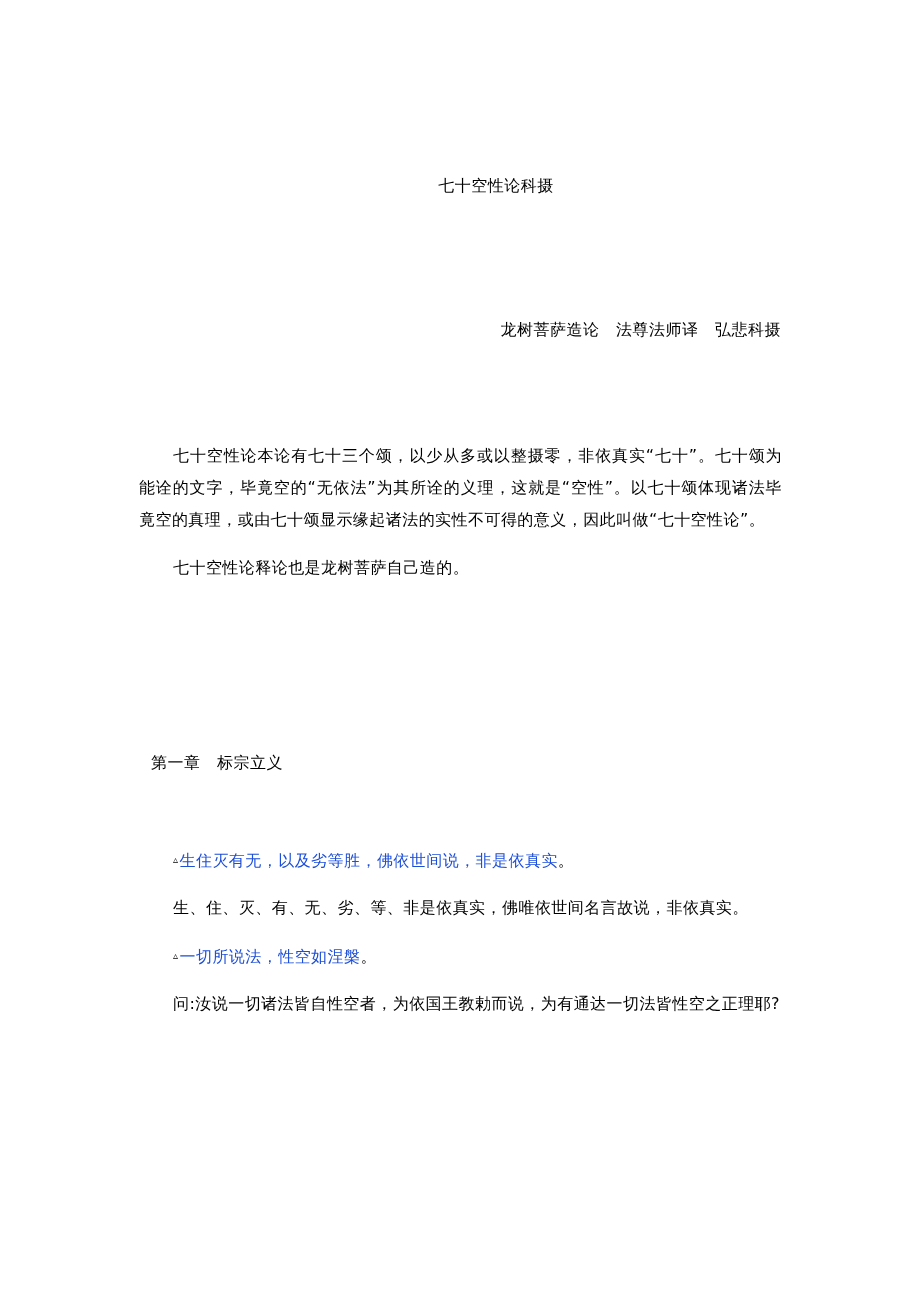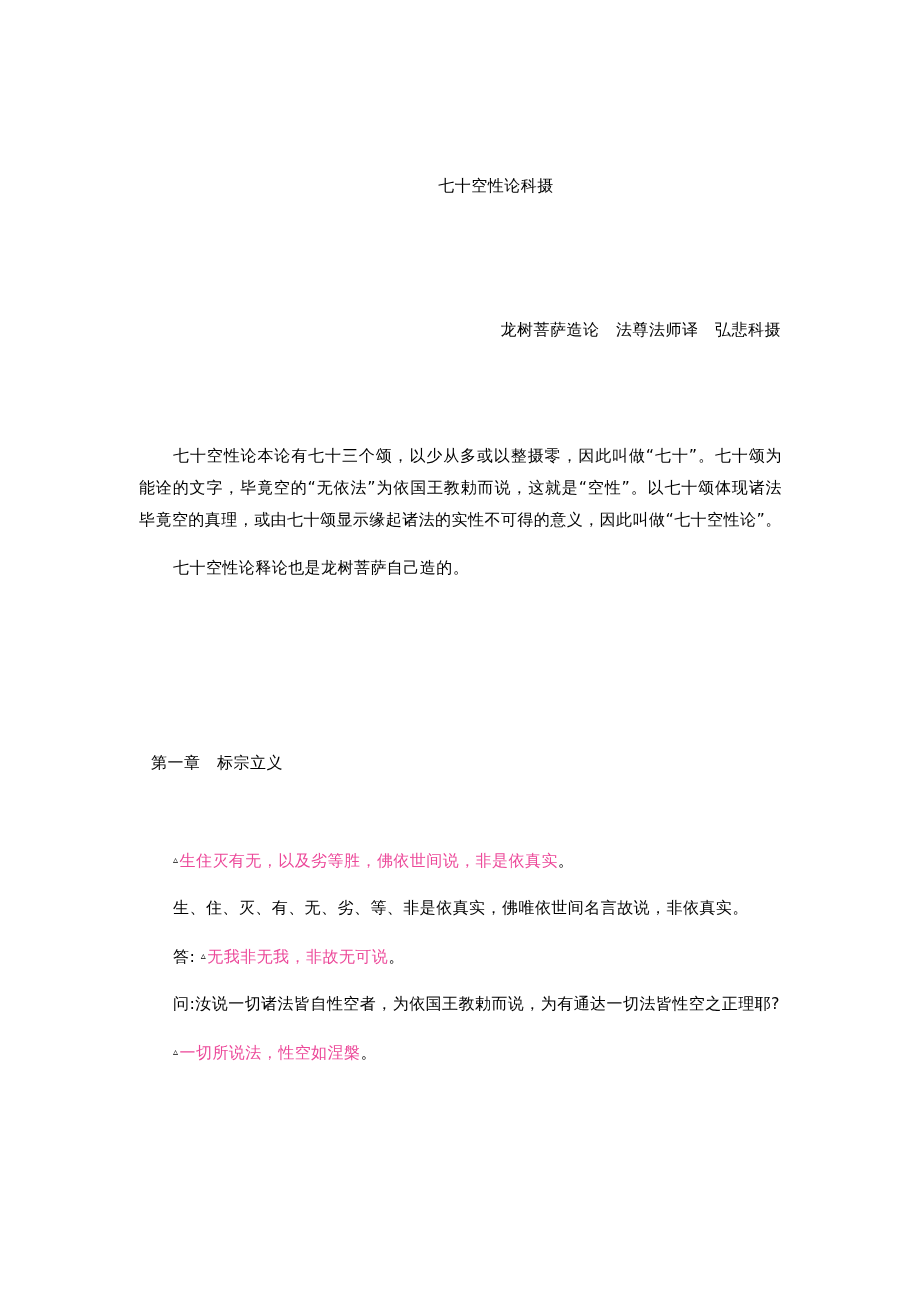--- a/index.html
+++ b/index.html
@@ -81,52 +81,51 @@
     font-size: 16px;
     line-height: 22px;
     letter-spacing: 0.45px;
   }
   .body-lines .line {
     height: 22px;
     margin-bottom: 26px;
     white-space: nowrap;
   }
   .orange {
-    color: #ec4899;
+    color: #1d4ed8;
   }
   .tri {
     font-size: 10px;
     color: #000;
     vertical-align: 3px;
     margin-right: 1px;
   }
 </style>
 </head>
 <body>
 
 <div class="page">
 
   <div class="title">七十空性论科摄</div>
 
   <div class="byline">龙树菩萨造论　法尊法师译　弘悲科摄</div>
 
   <div class="intro">
-    <p class="first">七十空性论本论有七十三个颂，以少从多或以整摄零，因此叫做“七十”。七十颂为能诠的文字，毕竟空的“无依法”为依国王教勅而说，这就是“空性”。以七十颂体现诸法毕竟空的真理，或由七十颂显示缘起诸法的实性不可得的意义，因此叫做“七十空性论”。</p>
+    <p class="first">七十空性论本论有七十三个颂，以少从多或以整摄零，非依真实“七十”。七十颂为能诠的文字，毕竟空的“无依法”为其所诠的义理，这就是“空性”。以七十颂体现诸法毕竟空的真理，或由七十颂显示缘起诸法的实性不可得的意义，因此叫做“七十空性论”。</p>
     <p class="single">七十空性论释论也是龙树菩萨自己造的。</p>
   </div>
 
   <div class="chapter">第一章　标宗立义</div>
 
   <div class="body-lines">
     <div class="line"><span></span><span class="tri">▵</span><span class="orange">生住灭有无，以及劣等胜，佛依世间说，非是依真实</span><span>。</span></div>
 
     <div class="line">生、住、灭、有、无、劣、等、非是依真实，佛唯依世间名言故说，非依真实。</div>
 
 
-    <div class="line"><span>答: </span><span class="tri">▵</span><span class="orange">无我非无我，非故无可说</span><span>。</span></div>
 
 
+    <div class="line"><span></span><span class="tri">▵</span><span class="orange">一切所说法，性空如涅槃</span><span>。</span></div>
+
     <div class="line">问:汝说一切诸法皆自性空者，为依国王教勅而说，为有通达一切法皆性空之正理耶?</div>
-
-    <div class="line"><span></span><span class="tri">▵</span><span class="orange">一切所说法，性空如涅槃</span><span>。</span></div>
   </div>
 
 </div>
 
 </body></html>

